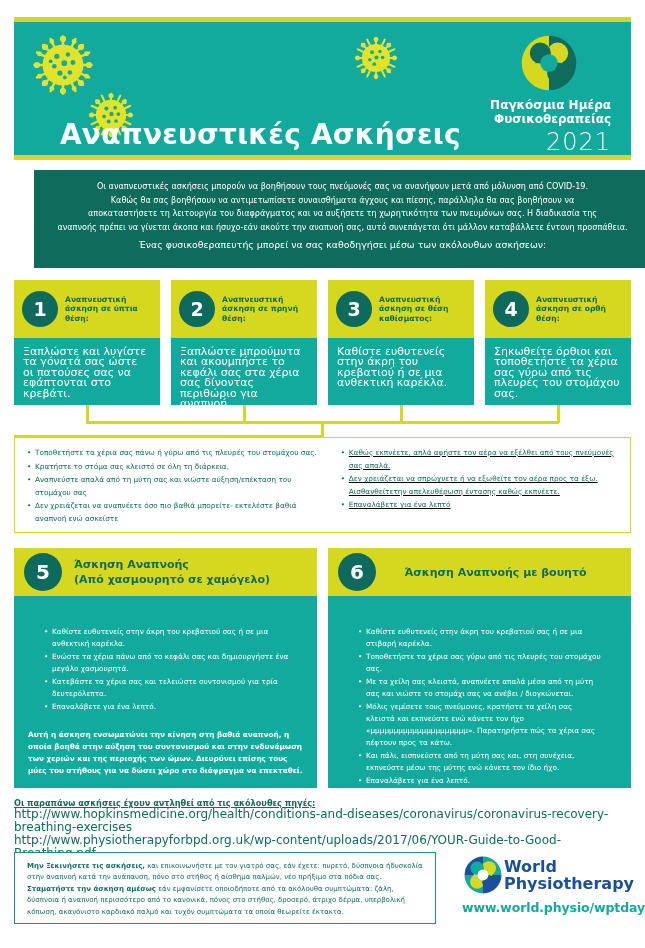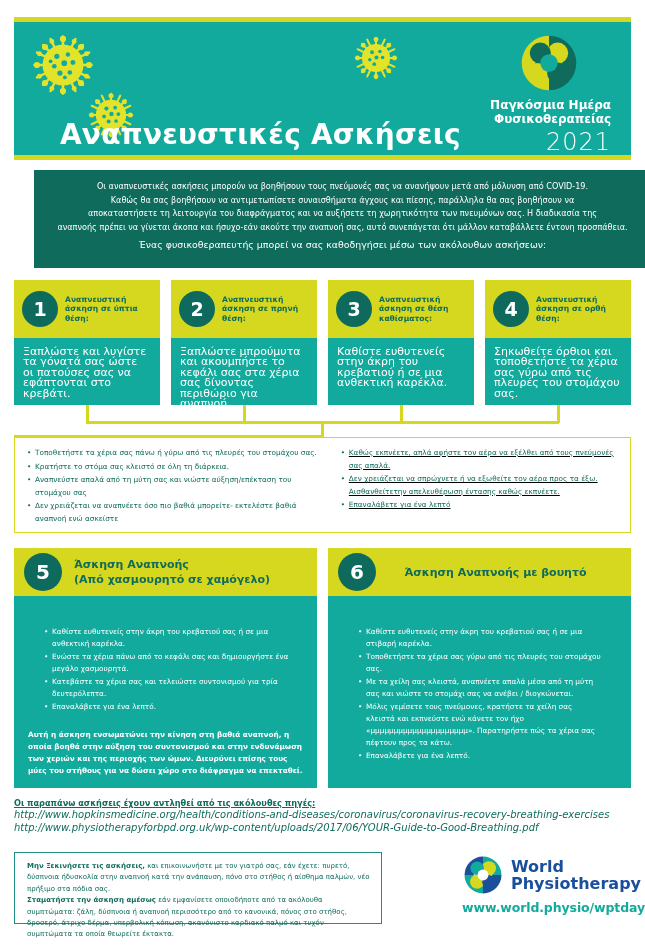--- a/index.html
+++ b/index.html
@@ -128,35 +128,35 @@
   }
   .sec-body li:before{content:"\2022";position:absolute;left:0;top:0;}
   .sec-note{
     margin-top:13px;font-size:7.3px;line-height:12px;font-weight:bold;
   }
 
   
   .sources{position:absolute;left:14px;top:798px;width:617px;}
   .sources-title{color:#0f6b5c;font-size:8.2px;font-weight:bold;margin-bottom:0;text-decoration:underline;}
   .sources a,.sources .url{
-    display:block;color:#0f6b5c;font-size:10px;line-height:13px;text-decoration:none;font-style:italic;
+    display:block;color:#0f6b5c;font-size:12px;line-height:13px;text-decoration:none;
   }
 
   
   .warn{
-    position:absolute;left:14px;top:852px;width:368px;height:72px;
+    position:absolute;left:14px;top:852px;width:422px;height:72px;
     border:1.2px solid #1d8f86;box-sizing:border-box;padding:8px 10px 0 12px;
     background:#ffffff;
   }
   .warn p{margin:0;color:#0f6b5c;font-size:7px;line-height:11.4px;}
   .warn b{font-weight:bold;}
 
   
   .footer-logo{position:absolute;left:462px;top:854px;width:172px;}
-  .fl-row{display:flex;align-items:center;gap:7px;}
+  .fl-row{display:flex;align-items:center;}
   .fl-mark{width:42px;height:42px;flex:0 0 42px;}
   .fl-text{color:#1a4f9c;font-size:16px;font-weight:bold;line-height:17px;}
   .fl-url{color:#13aa9e;font-size:12.5px;font-weight:bold;margin-top:4px;letter-spacing:-.1px;}
 </style>
 </head>
 <body>
 
 <div class="poster">
 
   <div class="header-rule-top"></div>
@@ -417,20 +417,21 @@
     <div class="sec-head">
       <div class="num-circle">6</div>
       <div class="sec-title center">Άσκηση Αναπνοής με βουητό</div>
     </div>
     <div class="sec-body">
       <ul>
         <li>Καθίστε ευθυτενείς στην άκρη του κρεβατιού σας ή σε μια στιβαρή καρέκλα.</li>
         <li>Τοποθετήστε τα χέρια σας γύρω από τις πλευρές του στομάχου σας.</li>
         <li>Με τα χείλη σας κλειστά, αναπνέετε απαλά μέσα από τη μύτη σας και νιώστε το στομάχι σας να ανέβει / διογκώνεται.</li>
         <li>Μόλις γεμίσετε τους πνεύμονες, κρατήστε τα χείλη σας κλειστά και εκπνεύστε ενώ κάνετε τον ήχο «μμμμμμμμμμμμμμμμμμμμμ». Παρατηρήστε πώς τα χέρια σας πέφτουν προς τα κάτω.</li>
+        <li>Και πάλι, εισπνεύστε από τη μύτη σας και, στη συνέχεια, εκπνεύστε μέσω της μύτης ενώ κάνετε τον ίδιο ήχο.</li>
         <li>Επαναλάβετε για ένα λεπτό.</li>
       </ul>
     </div>
   </div>
 
   <div class="sources">
     <div class="sources-title">Οι παραπάνω ασκήσεις έχουν αντληθεί από τις ακόλουθες πηγές:</div>
     <a href="#" class="url">http://www.hopkinsmedicine.org/health/conditions-and-diseases/coronavirus/coronavirus-recovery-breathing-exercises</a>
     <a href="#" class="url">http://www.physiotherapyforbpd.org.uk/wp-content/uploads/2017/06/YOUR-Guide-to-Good-Breathing.pdf</a>
   </div>

